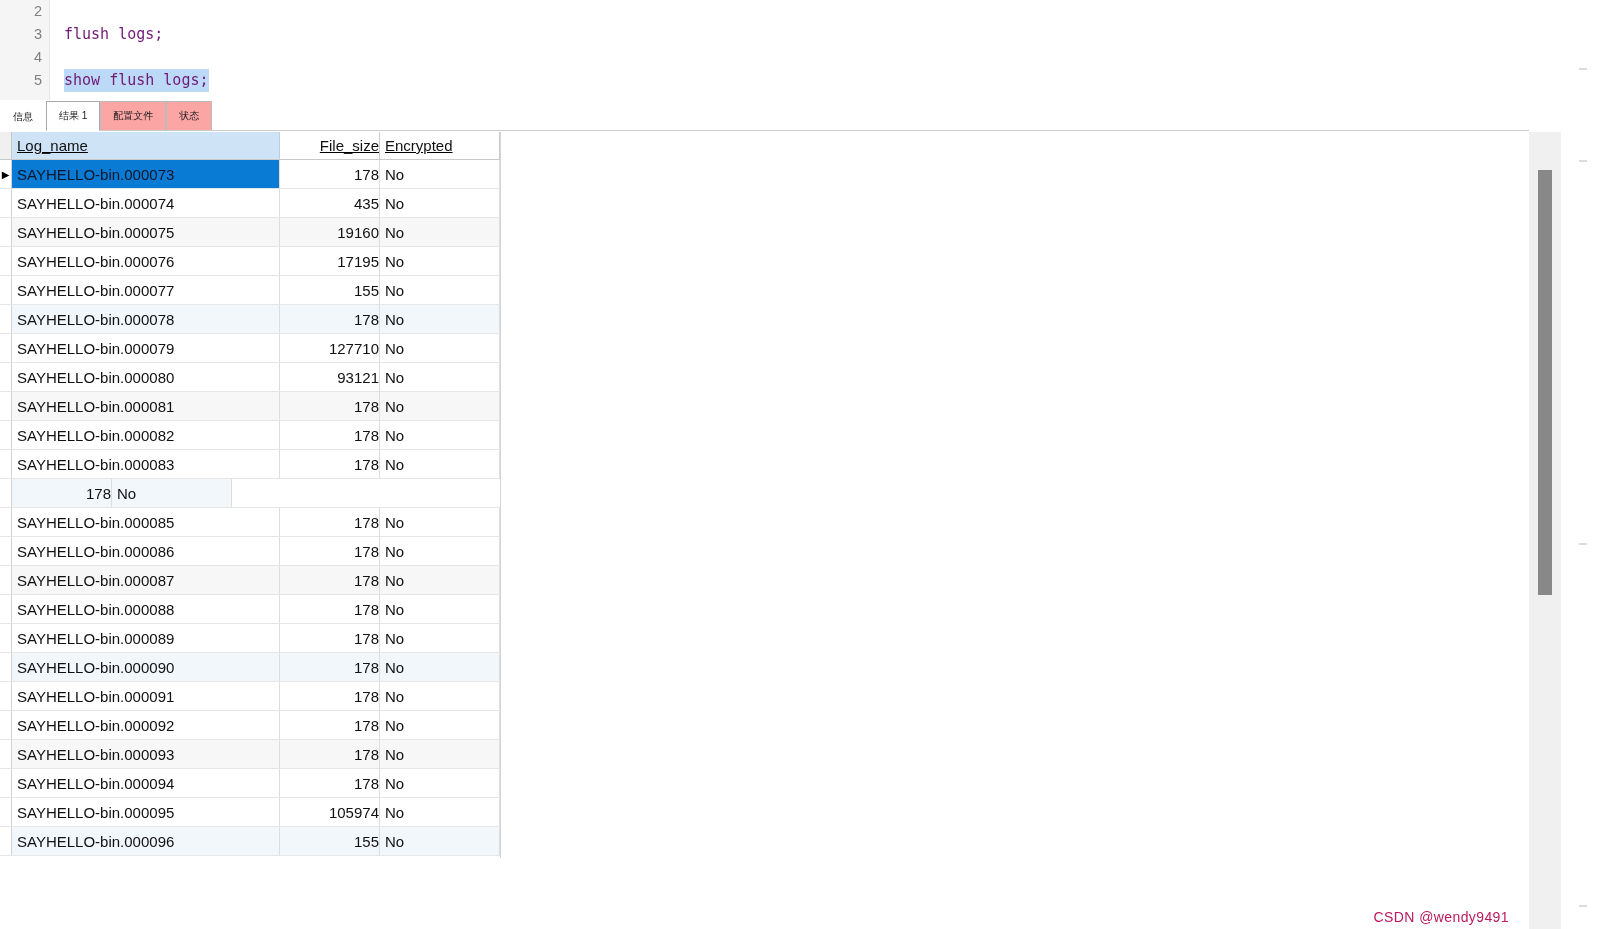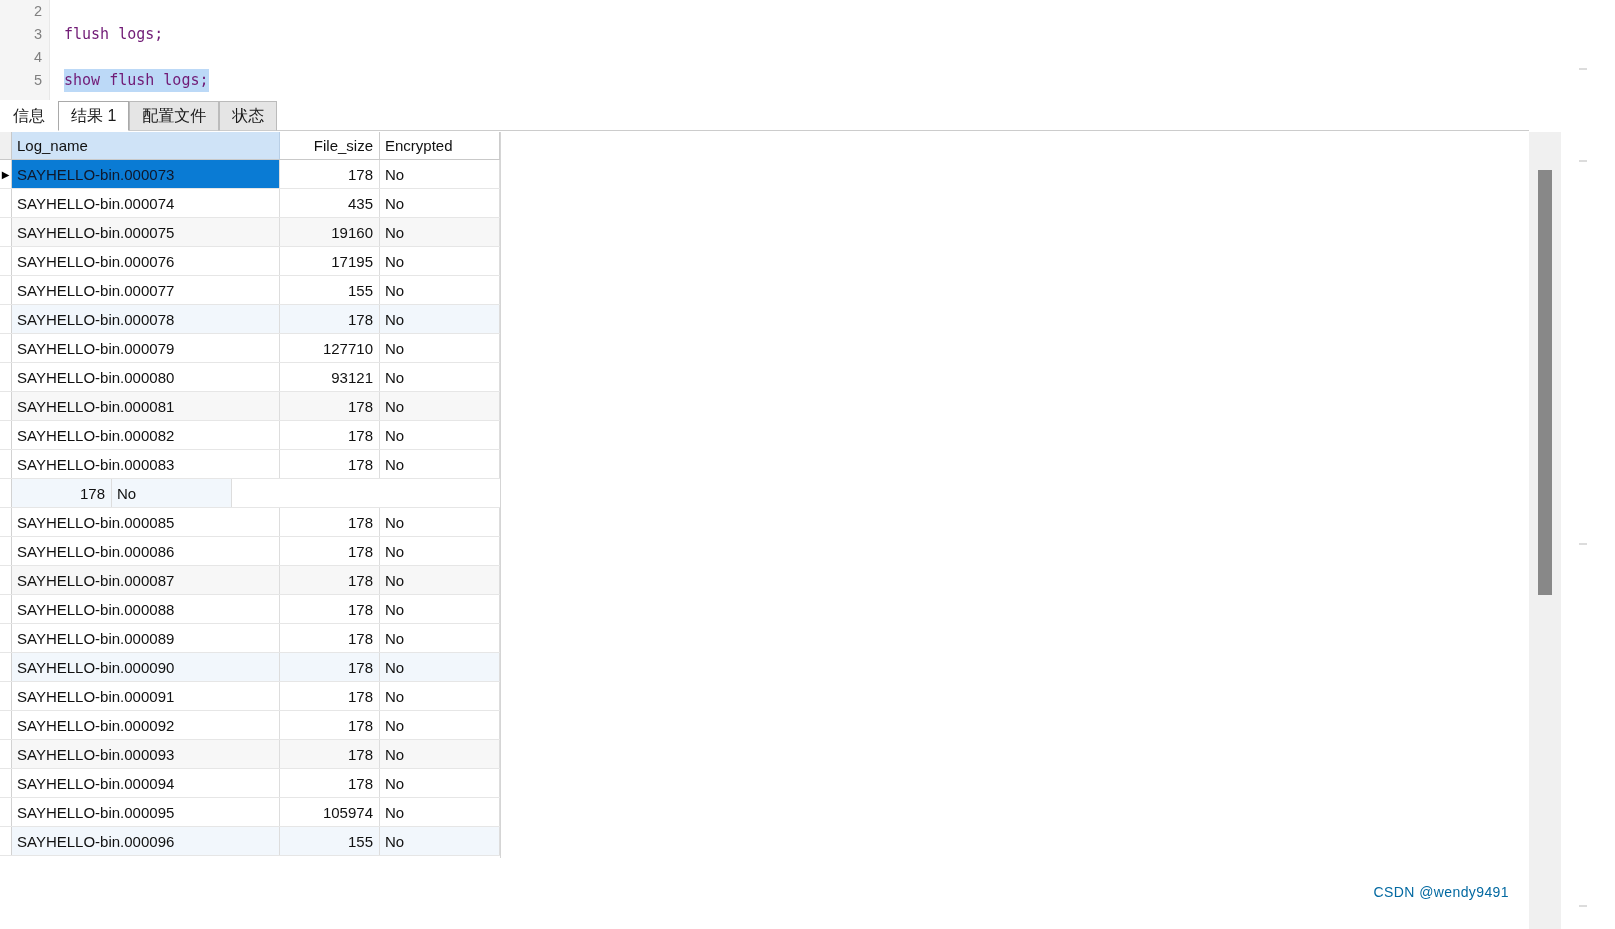--- a/index.html
+++ b/index.html
@@ -99,39 +99,39 @@
     position: absolute;
     left: 0; top: 0;
     height: 30px;
     display: flex;
     align-items: stretch;
   }
   .tab {
     display: flex;
     align-items: center;
     padding: 0 12px;
-    font-size: 16px;
+    font-size: 10px;
     color: #1a1a1a;
     background: #ffffff;
     border: 1px solid transparent;
     border-bottom: none;
     white-space: nowrap;
     cursor: default;
   }
   .tab.active {
     background: #ffffff;
     border: 1px solid #a9a9a9;
     border-bottom: 1px solid #ffffff;
     position: relative;
     z-index: 3;
   }
   .tab.boxed {
     border: 1px solid #bbbbbb;
     border-bottom: 1px solid #cccccc;
-    background: #e5e5e5;
+    background: #fca5a5;
   }
 
   
   .grid-wrap {
     position: absolute;
     left: 0; top: 132px;
     width: 1529px;
     height: 797px;
     background: #ffffff;
     overflow: hidden;
@@ -142,20 +142,21 @@
     width: 501px;
   }
   .grid-row {
     display: flex;
     height: 29px;
     border-bottom: 1px solid #e6e6e6;
   }
   .grid-row.header {
     height: 28px;
     border-bottom: 1px solid #c9c9c9;
+    text-decoration: underline;
   }
   .cell {
     display: flex;
     align-items: center;
     font-size: 15px;
     color: #111111;
     padding: 0 5px;
     border-right: 1px solid #dddddd;
     white-space: nowrap;
     overflow: hidden;
@@ -163,21 +164,21 @@
   .c-marker {
     width: 12px; min-width: 12px;
     justify-content: center;
     padding: 0;
     background: #ffffff;
     border-right: 1px solid #d2d2d2;
     font-size: 10px;
     color: #000000;
   }
   .c-log   { width: 268px; min-width: 268px; }
-  .c-size  { width: 100px; min-width: 100px; justify-content: flex-end; padding-right: 6px; }
+  .c-size  { width: 100px; min-width: 100px; justify-content: flex-end; padding-right: 0; }
   .c-enc   { width: 120px; min-width: 120px; }
 
   .grid-row.header .c-marker { background: #f0f0f0; border-right: 1px solid #c9c9c9; }
   .grid-row.header .c-log {
     background: #cfe3f7;
     color: #111111;
     border-right: 1px solid #b9cfe6;
   }
   .grid-row.header .c-size,
   .grid-row.header .c-enc {
@@ -231,23 +232,23 @@
   .strip-tick {
     position: absolute;
     left: 18px;
     width: 8px; height: 2px;
     background: #dcdcdc;
   }
 
   
   .watermark {
     position: absolute;
-    right: 106px; bottom: 29px;
+    right: 106px; bottom: 4px;
     font-size: 14px;
-    color: #0369a1;
+    color: #be185d;
     white-space: nowrap;
     letter-spacing: 0.4px;
   }
 </style>
 </head>
 <body>
 
 <div id="app">
 
   <div class="editor-pane">

